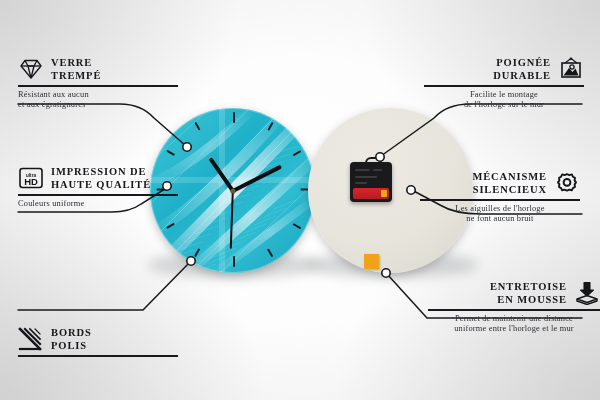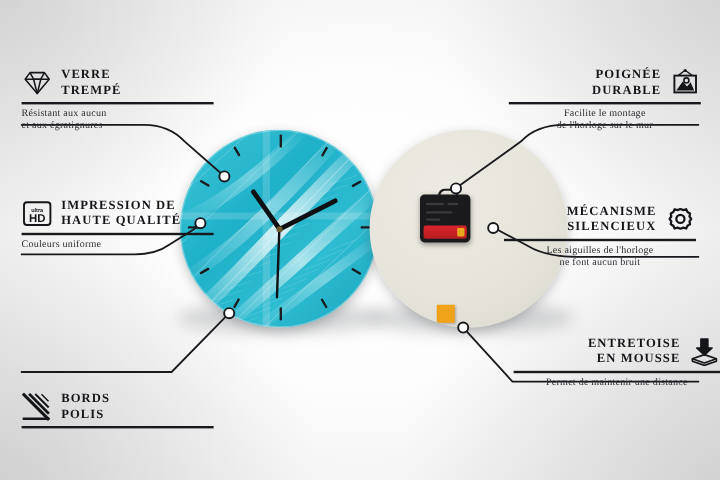--- a/index.html
+++ b/index.html
@@ -323,16 +323,17 @@
       </div>
       <svg class="ico" viewBox="0 0 26 24">
         <path d="M10 1.5 L16 1.5 L16 9 L19.5 9 L13 15 L6.5 9 L10 9 Z" fill="#14161a" stroke="#14161a" stroke-width="1.1" stroke-linejoin="round"></path>
         <path d="M13 14.5 L23 18 L13 21.5 L3 18 Z" fill="none" stroke="#14161a" stroke-width="1.4" stroke-linejoin="round"></path>
         <path d="M3 18 L3 20 L13 23.5 L23 20 L23 18" fill="none" stroke="#14161a" stroke-width="1.4" stroke-linejoin="round"></path>
       </svg>
     </div>
     <div class="rule"></div>
     <div class="desc">
       <div>Permet de maintenir une distance</div>
+      <div>uniforme entre l'horloge et le mur</div>
     </div>
   </div>
 
 </div>
 
 </body></html>

